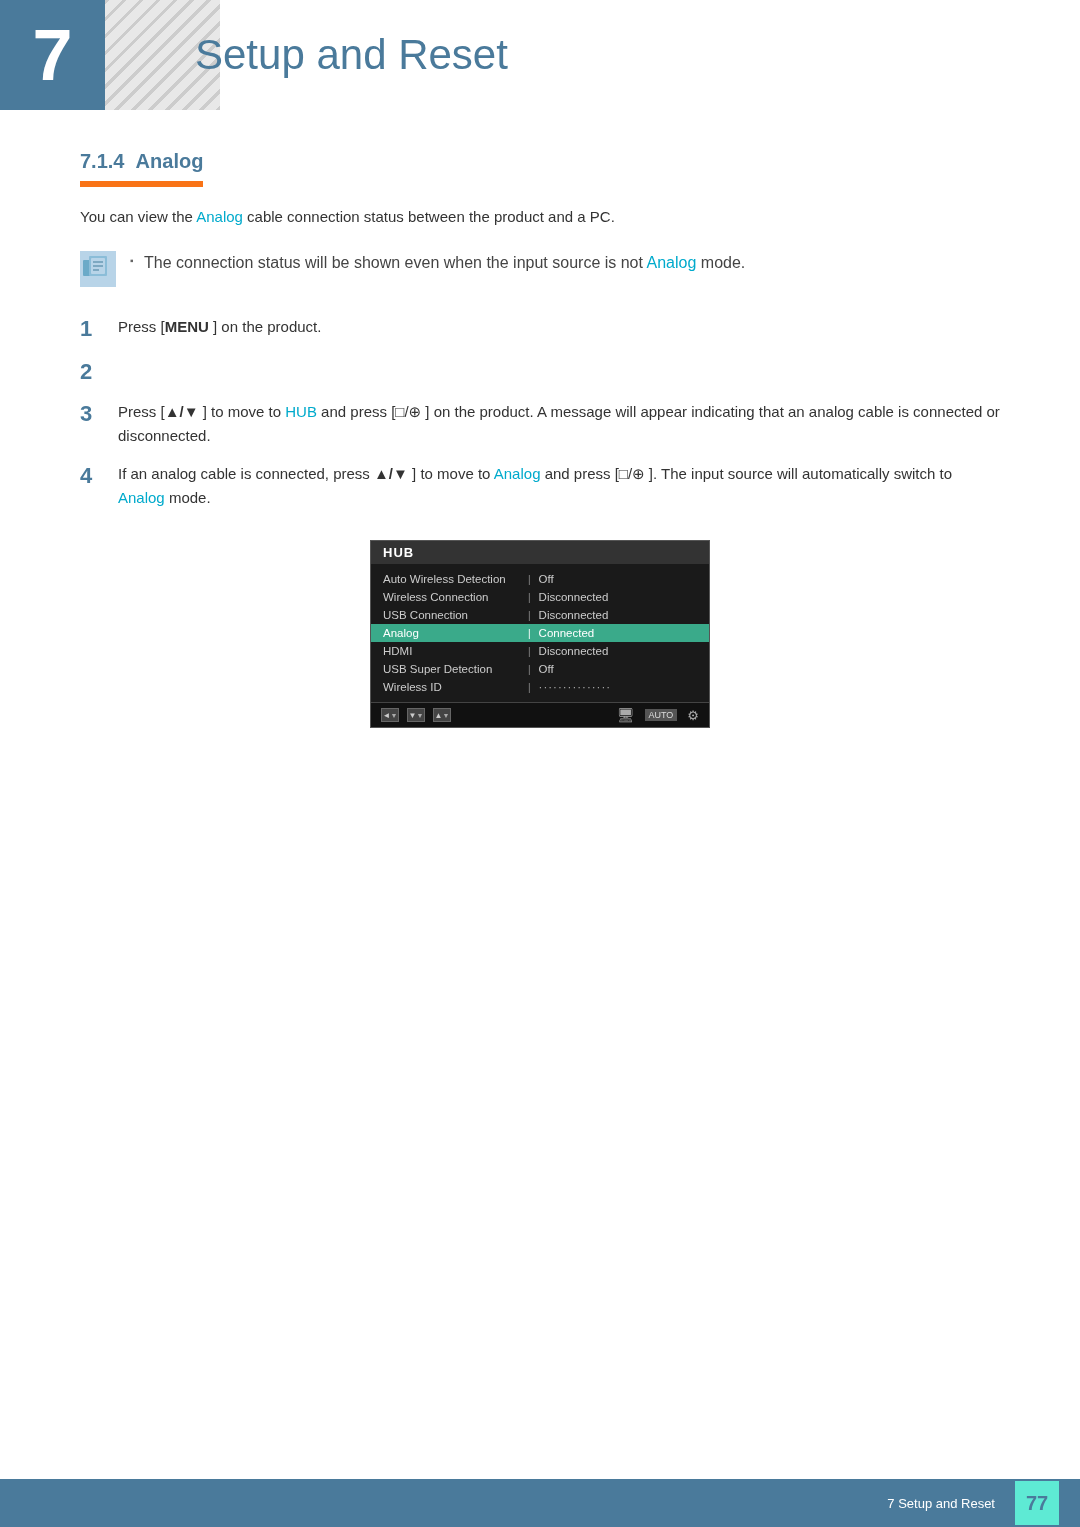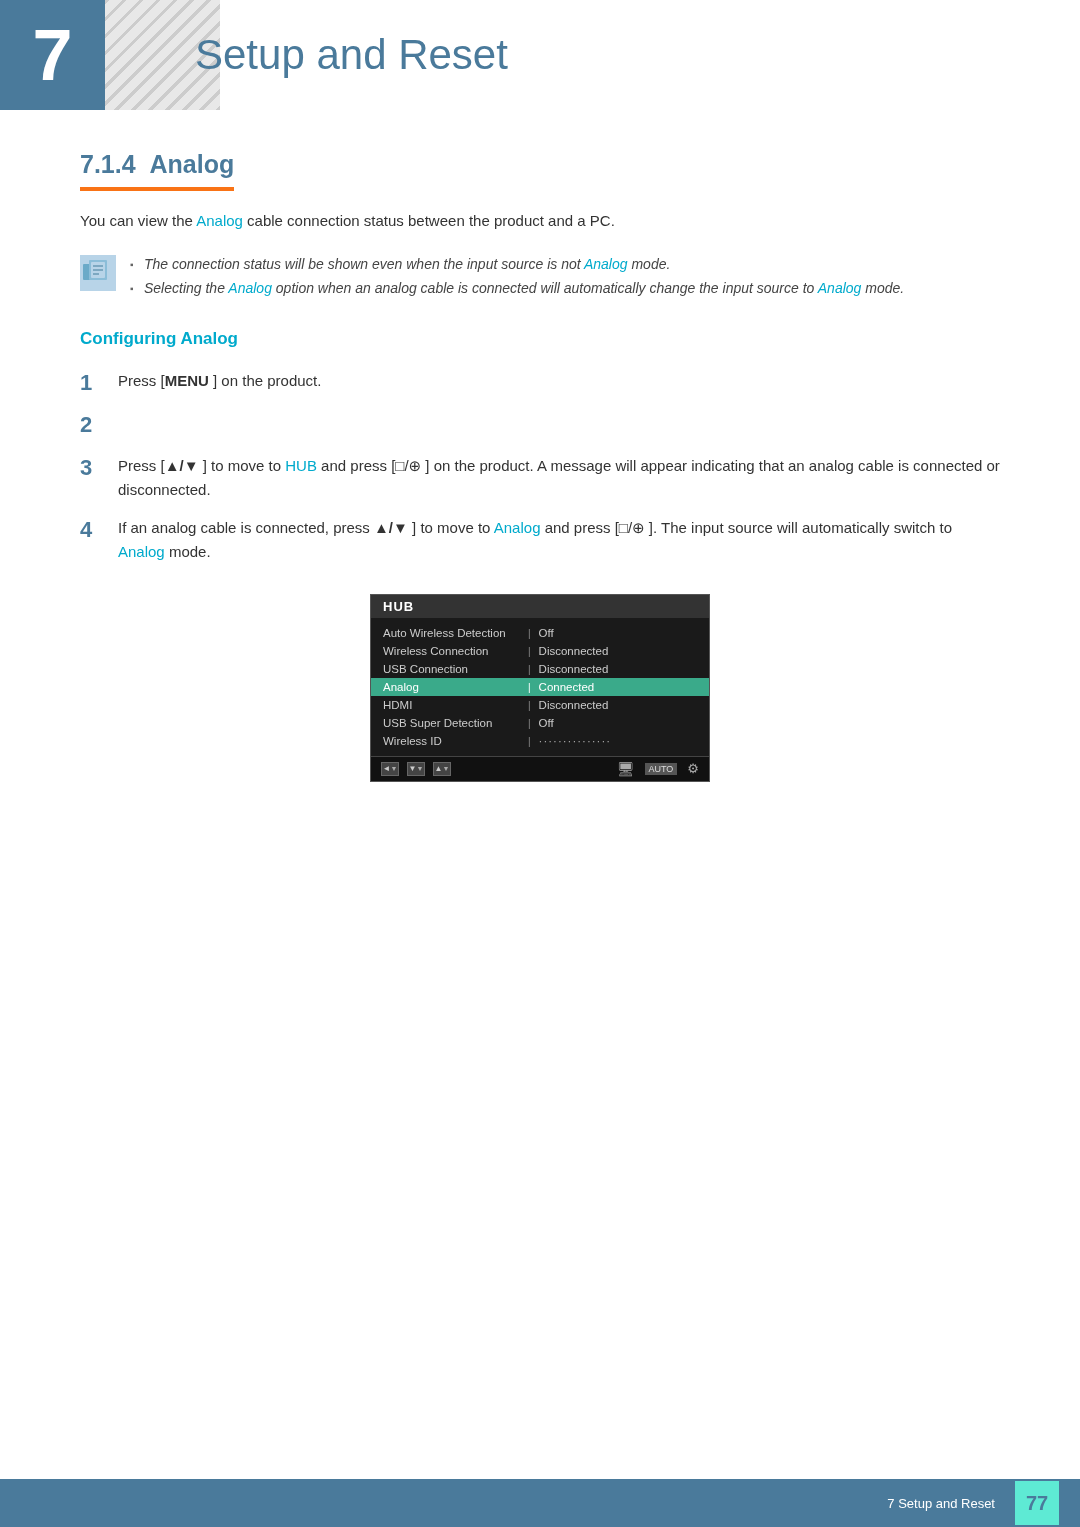--- a/index.html
+++ b/index.html
@@ -66,26 +66,26 @@
       white-space: nowrap;
     }
 
     
     .content {
       padding: 0 80px 100px 80px;
     }
 
     
     .section-title {
-      font-size: 25px;
+      font-size: 20px;
       font-weight: bold;
       color: #4a7a9b;
       margin-bottom: 18px;
       padding-bottom: 8px;
-      border-bottom: 4px solid #f97316;
+      border-bottom: 6px solid #f97316;
       display: inline-block;
     }
 
     .intro-text {
       font-size: 15px;
       color: #333;
       margin-bottom: 20px;
       line-height: 1.6;
     }
 
@@ -106,26 +106,25 @@
       align-items: center;
       justify-content: center;
       margin-top: 2px;
     }
 
     .note-lines {
       flex: 1;
     }
 
     .note-line {
-      font-size: 14px;
+      font-size: 16px;
       color: #444;
       line-height: 1.7;
       padding-left: 16px;
       position: relative;
-      font-style: italic;
     }
 
     .note-line::before {
       content: '▪';
       position: absolute;
       left: 2px;
       color: #666;
       font-size: 10px;
       top: 3px;
     }
@@ -348,28 +347,24 @@
         <rect x="8" y="2" width="14" height="16" fill="#b8d4e8" rx="1"></rect>
         <line x1="10" y1="6" x2="20" y2="6" stroke="#6a9ab5" stroke-width="1.5"></line>
         <line x1="10" y1="10" x2="20" y2="10" stroke="#6a9ab5" stroke-width="1.5"></line>
         <line x1="10" y1="14" x2="16" y2="14" stroke="#6a9ab5" stroke-width="1.5"></line>
       </svg>
     </div>
     <div class="note-lines">
       <div class="note-line">
         The connection status will be shown even when the input source is not<span class="highlight"> Analog</span> mode.
       </div>
-      <div class="note-line">
-        Selecting the <span class="highlight">Analog</span> option when an analog cable is connected will automatically change the input source to <span class="highlight">Analog</span> mode.
-      </div>
     </div>
   </div>
 
   
-  <div class="sub-section-title">Configuring Analog</div>
 
   
   <ol class="steps-list">
     <li class="step-item">
       <span class="step-number">1</span>
       <span class="step-text">
         Press [<span class="kbd">MENU</span> ] on the product.
       </span>
     </li>
     <li class="step-item">

